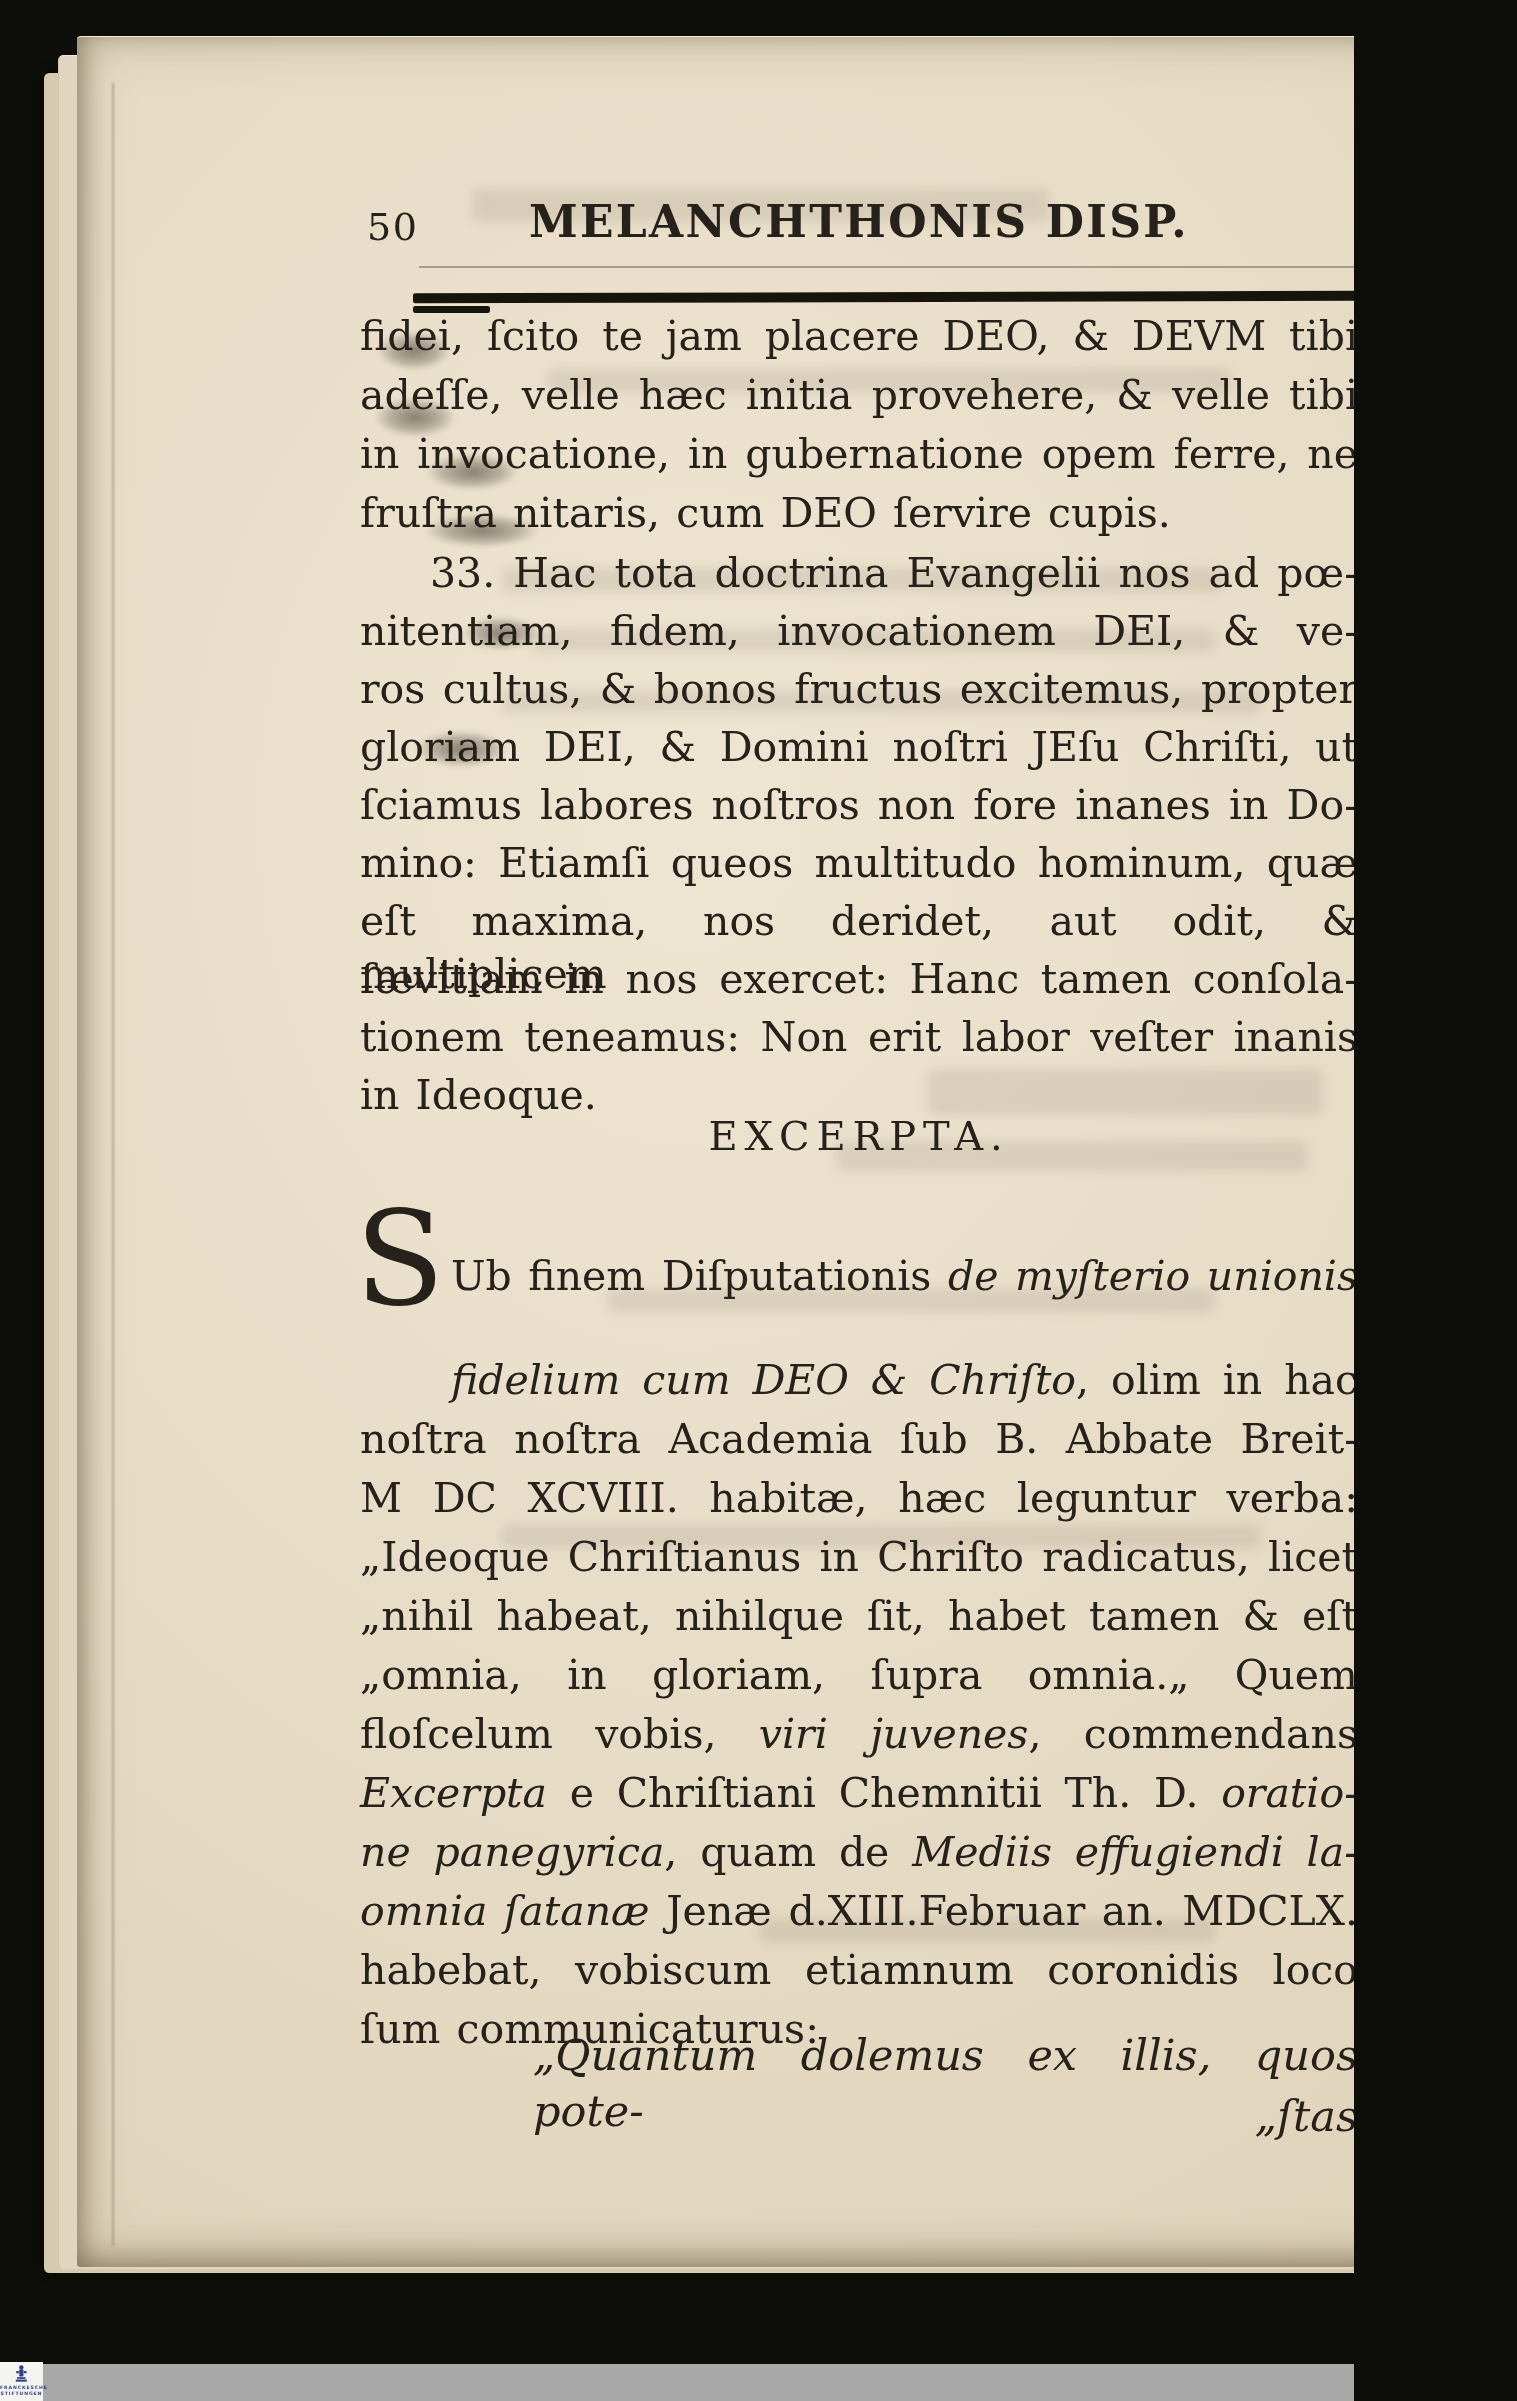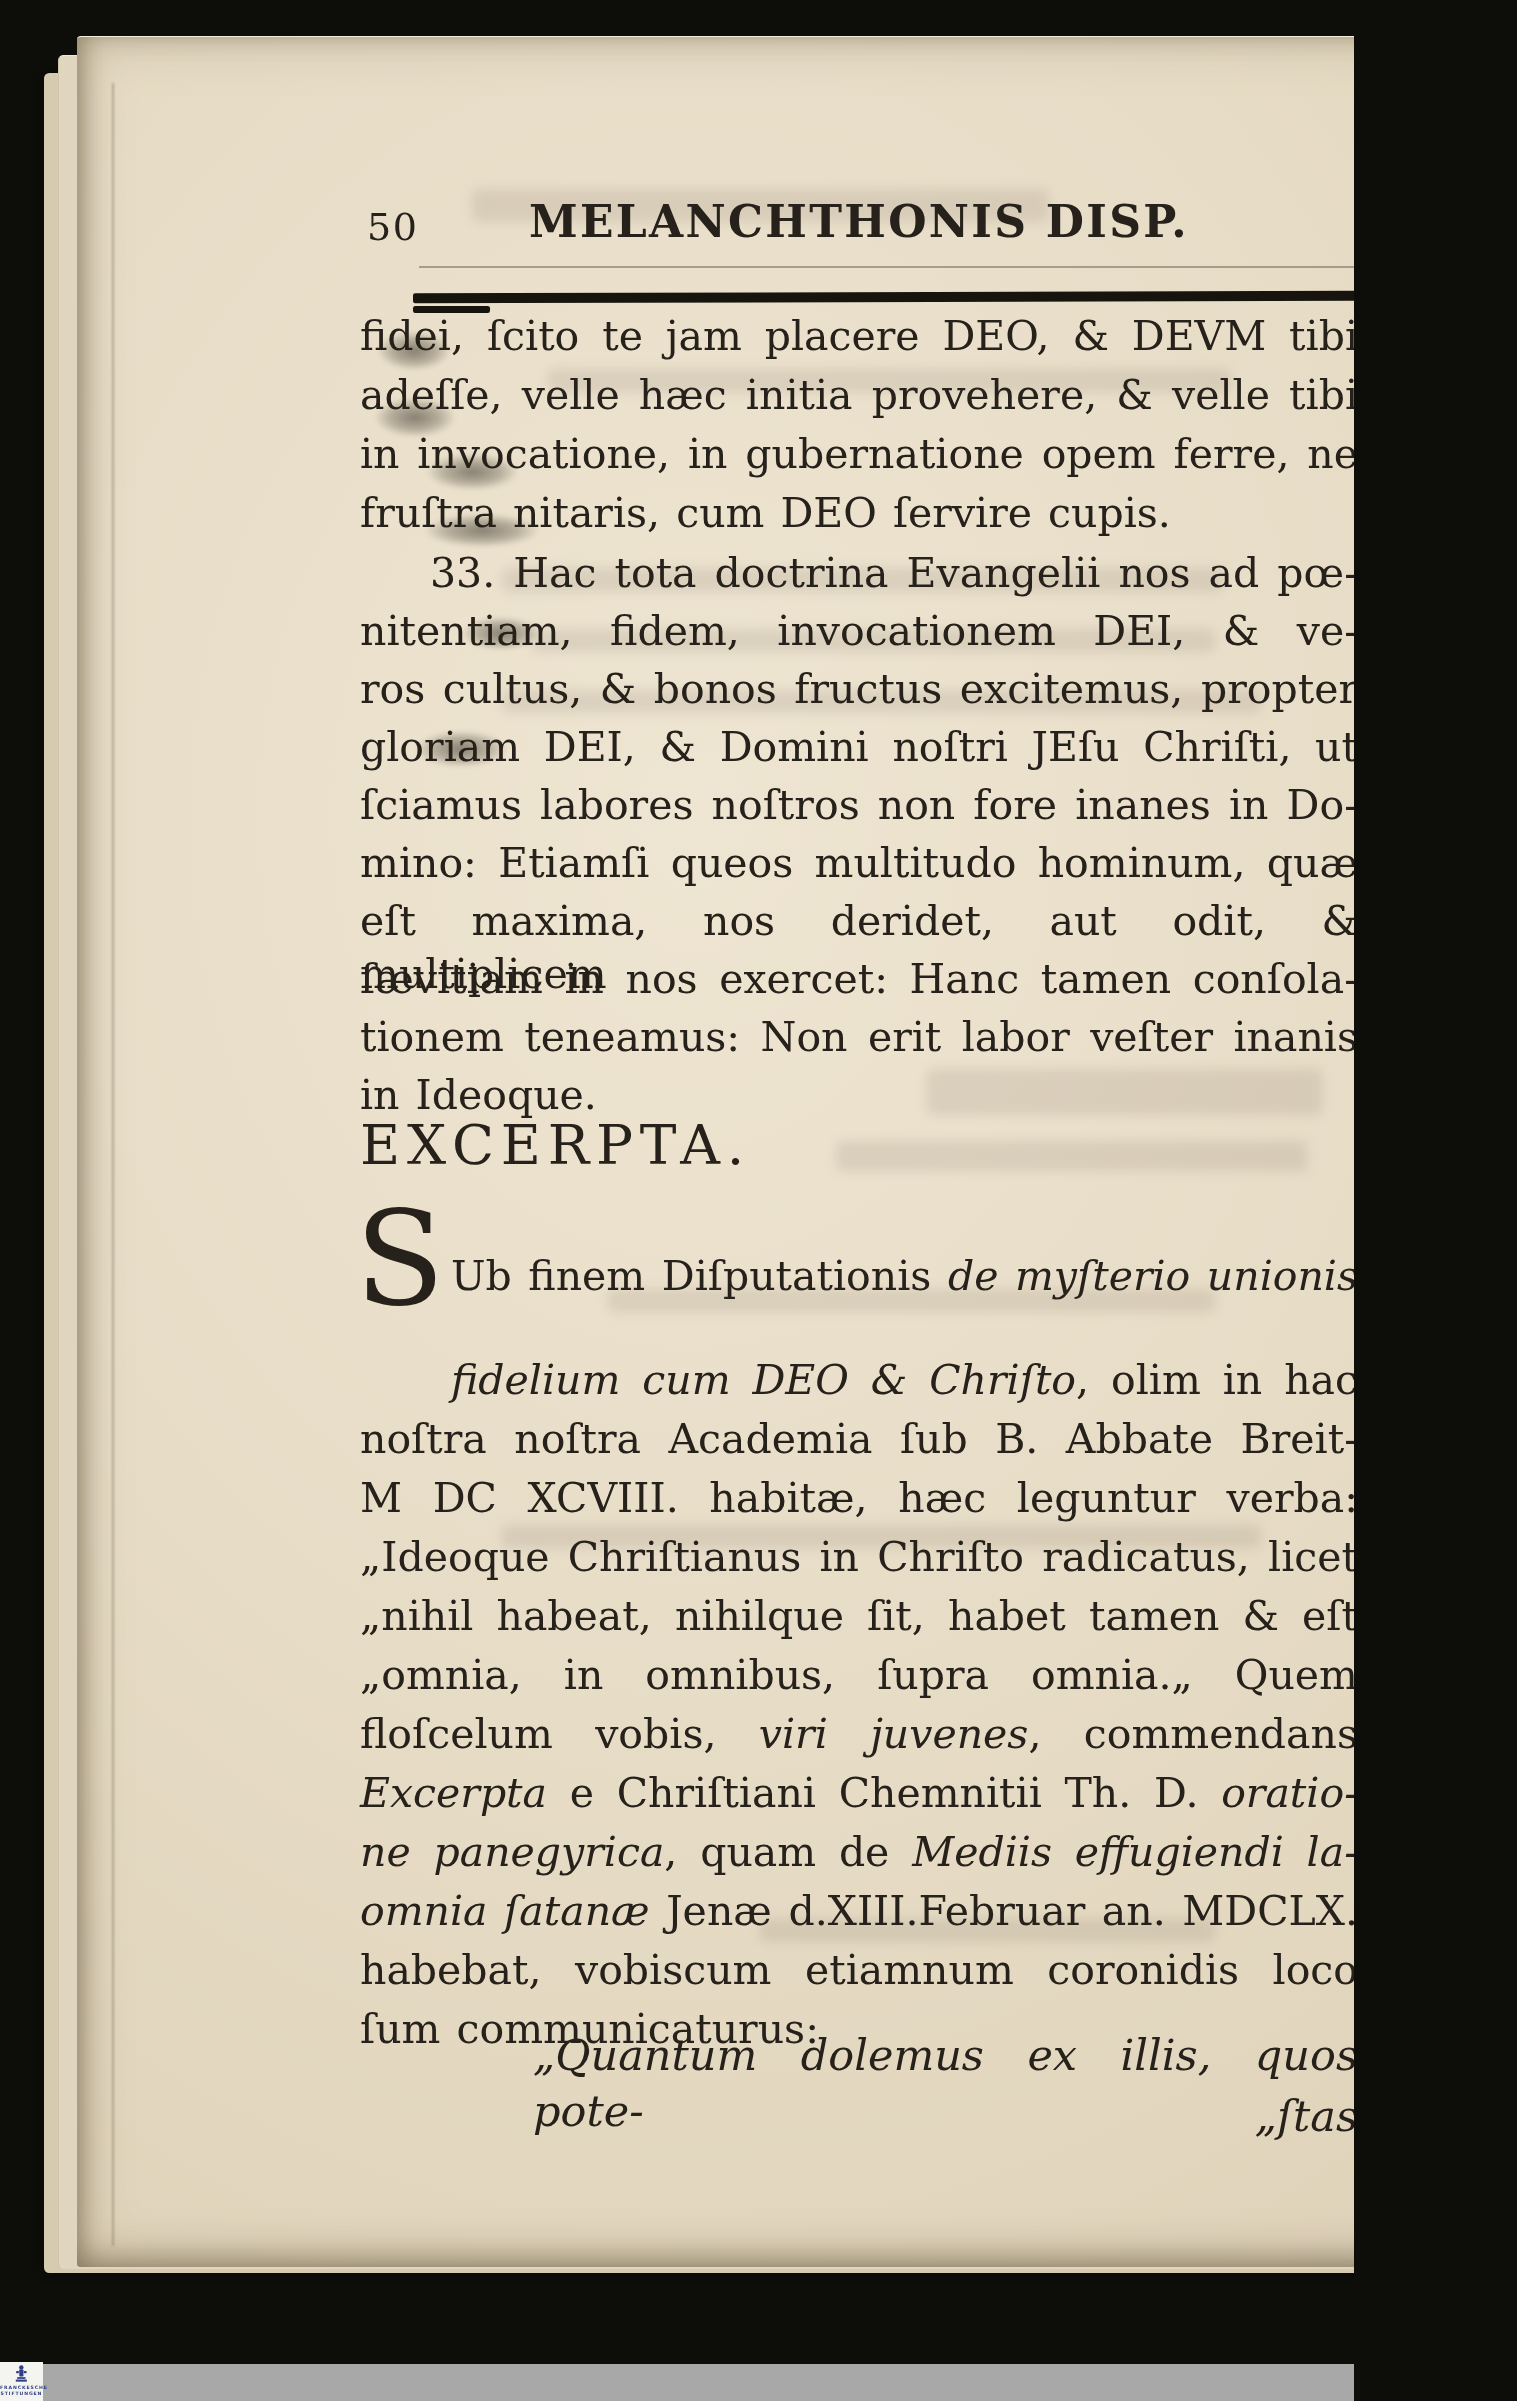--- a/index.html
+++ b/index.html
@@ -35,22 +35,22 @@
   .p2{top:510px;} .p2 .tl{height:58px;line-height:53px;}
   .p3{top:1167px;} .p3 .tl{height:59px;line-height:55px;}
   .closing{top:1990px;} .closing .tl{height:61px;line-height:56px;font-size:43px;}
   .tl{text-align:justify;text-align-last:justify;word-spacing:3px;}
   .tl.last{text-align-last:left;}
   .tl.indent{text-indent:70px;}
   .tl.hang{margin-left:91px;margin-top:45px;}
   .tl.qline{margin-left:173px;}
   .tl.right{text-align-last:right;}
   .it{font-style:italic;}
-  .heading-excerpta{position:absolute;left:283px;top:1076px;width:998px;
-         font-size:55px;letter-spacing:6.8px;}
+  .heading-excerpta{position:absolute;left:283px;top:1076px;width:998px;text-align:center;
+         font-size:40px;letter-spacing:6.8px;}
   .drop-cap{position:absolute;left:278px;top:1163px;font-size:131px;line-height:.9;}
   
   .smudge{position:absolute;border-radius:50%;filter:blur(2.3px);
          background:radial-gradient(ellipse at center, rgba(38,32,22,.5) 0%, rgba(38,32,22,.25) 45%, rgba(38,32,22,0) 72%);}
   .ghost{position:absolute;background:rgba(110,102,85,.14);filter:blur(5.3px);border-radius:6px;}
   
   .gray-band{position:absolute;left:0;top:2364px;width:1518px;height:37px;background:#a8a8a8;}
   .wm-box{position:absolute;left:0;top:2362px;width:43px;height:39px;background:#f4f4f0;text-align:center;}
   .wm-box svg{margin-top:2.3px;}
   .wm-text{font-family:"DejaVu Sans", sans-serif;font-size:4.6px;line-height:5.3px;letter-spacing:0.9px;
@@ -106,21 +106,21 @@
     <div class="heading-excerpta">EXCERPTA.</div>
 
     <div class="drop-cap">S</div>
     <div class="tblock p3">
         <div class="tl hang"><span>Ub finem Diſputationis </span><span class="it">de myſterio unionis</span></div>
         <div class="tl hang"><span class="it">fidelium cum DEO &amp; Chriſto</span><span>, olim in hac</span></div>
         <div class="tl"><span>noſtra noſtra Academia ſub B. Abbate Breit-</span></div>
         <div class="tl"><span>M DC XCVIII. habitæ, hæc leguntur verba:</span></div>
         <div class="tl"><span>„Ideoque Chriſtianus in Chriſto radicatus, licet</span></div>
         <div class="tl"><span>„nihil habeat, nihilque ſit, habet tamen &amp; eſt</span></div>
-        <div class="tl"><span>„omnia, in omnibus, ſupra omnia.„ Quem</span></div>
+        <div class="tl"><span>„omnia, in gloriam, ſupra omnia.„ Quem</span></div>
         <div class="tl"><span>floſcelum vobis, </span><span class="it">viri juvenes</span><span>, commendans</span></div>
         <div class="tl"><span class="it">Excerpta</span><span> e Chriſtiani Chemnitii Th. D. </span><span class="it">oratio-</span></div>
         <div class="tl"><span class="it">ne panegyrica</span><span>, quam de </span><span class="it">Mediis effugiendi la-</span></div>
         <div class="tl"><span class="it">omnia ſatanæ</span><span> Jenæ d.XIII.Februar an. MDCLX.</span></div>
         <div class="tl"><span>habebat, vobiscum etiamnum coronidis loco</span></div>
         <div class="tl last"><span>ſum communicaturus:</span></div>
       </div>
 
     <div class="tblock closing">
         <div class="tl qline"><span class="it">„Quantum dolemus ex illis, quos pote-</span></div>

